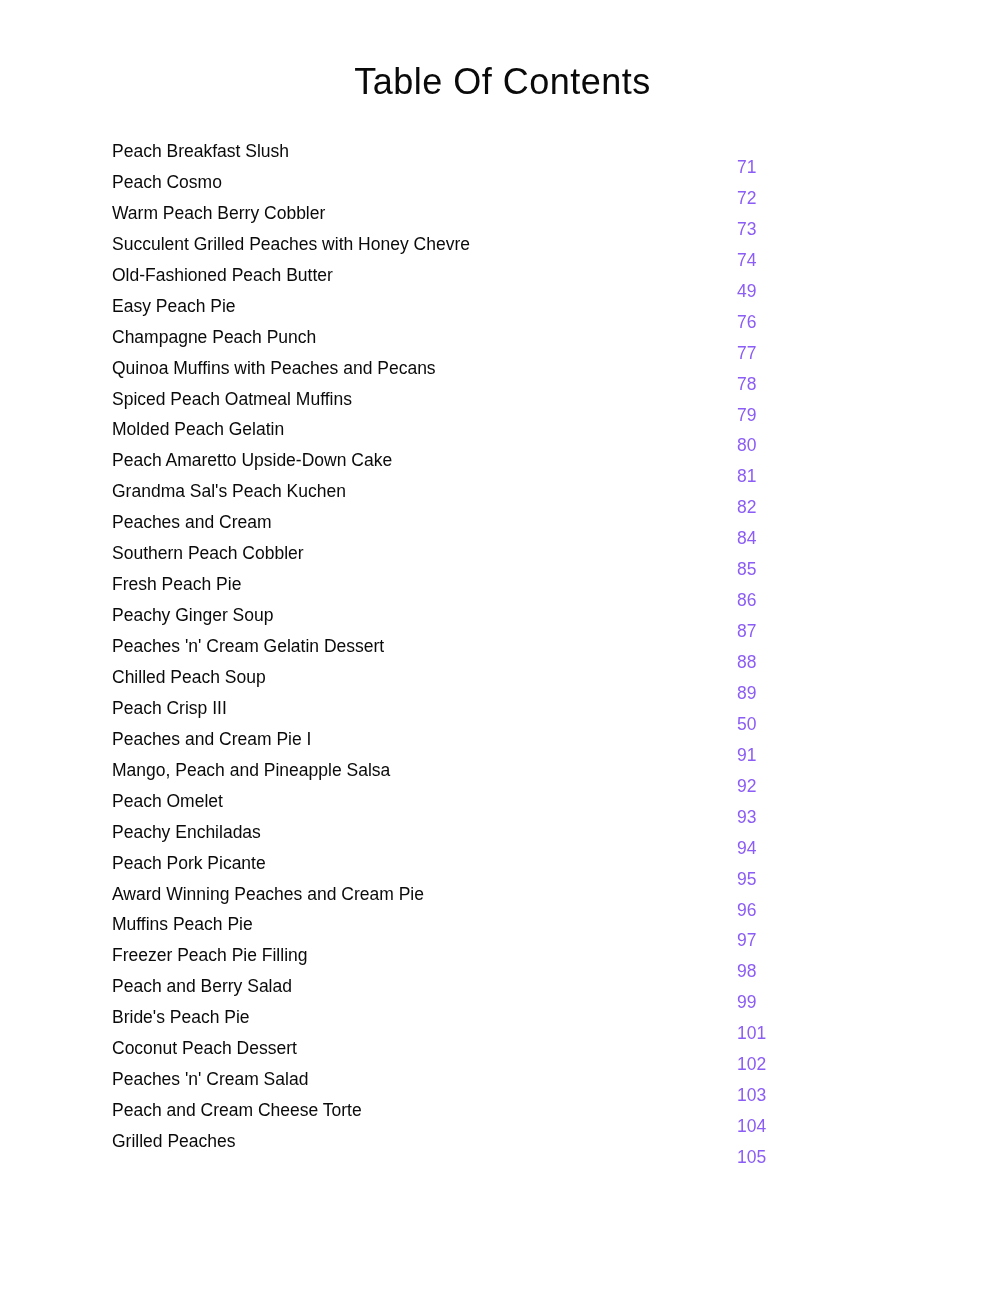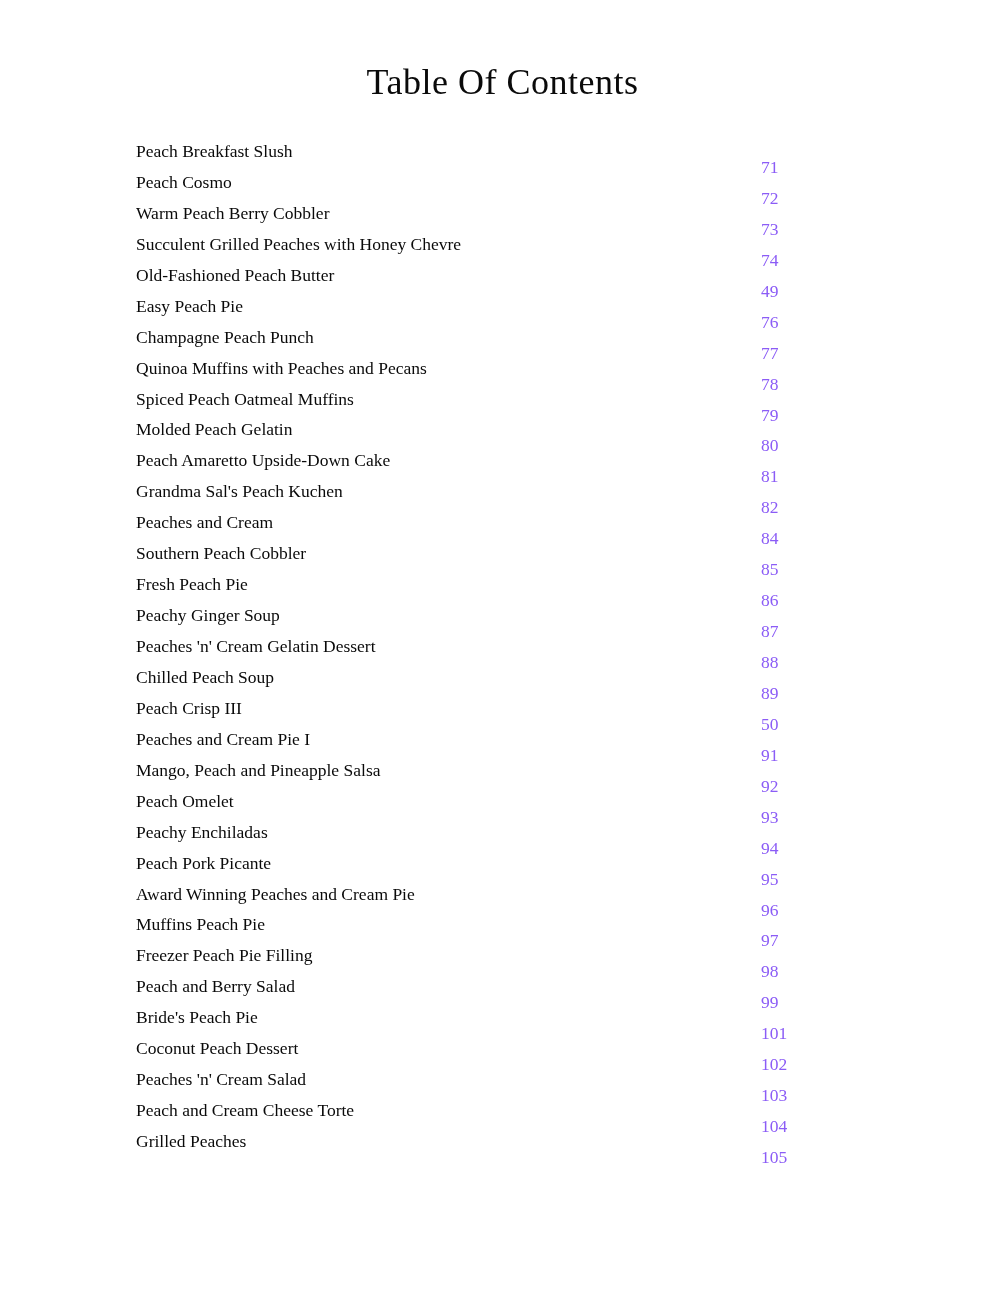--- a/index.html
+++ b/index.html
@@ -5,41 +5,40 @@
   html, body {
     margin: 0;
     padding: 0;
     background: #ffffff;
   }
   .page {
     position: relative;
     width: 1005px;
     height: 1301px;
     background: #ffffff;
-    font-family: Liberation Serif, serif;
+    font-family: Liberation Sans, sans-serif;
     color: #0a0a0a;
     overflow: hidden;
   }
   .toc-title {
     position: absolute;
     top: 61px;
     left: 0;
     width: 100%;
     text-align: center;
     font-size: 36px;
     font-weight: 400;
     letter-spacing: 0.5px;
     color: #0a0a0a;
   }
   .toc-list {
     position: absolute;
     top: 136px;
     left: 112px;
     width: 700px;
-    margin-left: 24px;
   }
   .toc-row {
     position: relative;
     height: 30.94px;
     line-height: 30.94px;
     font-size: 17.5px;
     white-space: nowrap;
   }
   .toc-entry-title {
     display: inline-block;

